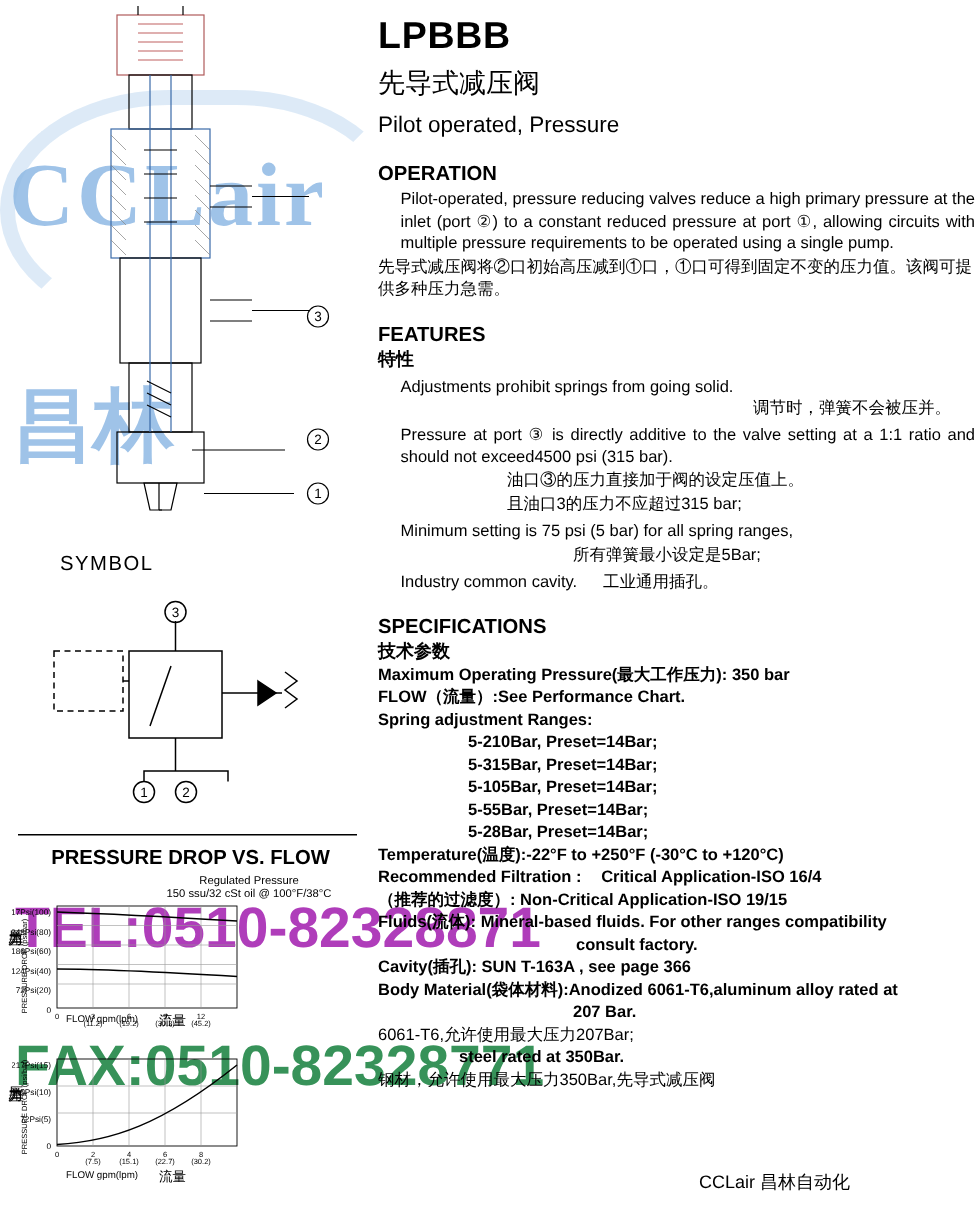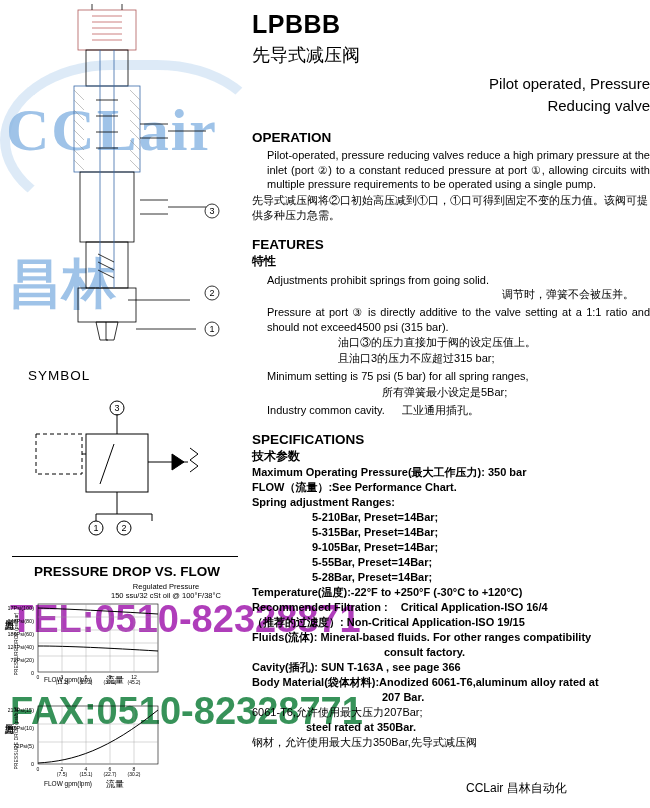--- a/index.html
+++ b/index.html
@@ -10,36 +10,36 @@
   .wm{position:absolute;color:#9fc4e8;opacity:.85;font-weight:bold;pointer-events:none;white-space:nowrap;}
   .wm-cc{left:6px;top:96px;font-size:60px;font-family:"Liberation Serif",serif;letter-spacing:2px;color:#8fb9e4;}
   .wm-cn{left:8px;top:248px;font-size:54px;font-family:"Liberation Serif",serif;color:#8fb9e4;}
   .wm-tel{left:10px;top:598px;font-size:38px;color:#a21caf;}
   .wm-fax{left:10px;top:690px;font-size:38px;color:#15803d;}
   .wm-arc{position:absolute;left:0;top:60px;width:250px;height:140px;border:10px solid #cfe2f4;border-radius:50%/60%;border-right-color:transparent;border-bottom-color:transparent;opacity:.7;}
 
   
   .left{position:absolute;left:0;top:0;width:246px;height:808px;}
   .drawing{position:absolute;left:0;top:4px;width:246px;height:356px;}
-  .symbol-head{position:absolute;left:28px;top:368px;font-size:13.5px;letter-spacing:1px;}
+  .symbol-head{position:absolute;left:40px;top:368px;font-size:13.5px;letter-spacing:1px;}
   .symbol-box{position:absolute;left:0;top:388px;width:246px;height:164px;}
 
   .chart-sep{position:absolute;left:12px;top:556px;width:226px;border-top:1px solid #000;}
   .chart-title{position:absolute;left:14px;top:564px;width:226px;text-align:center;font-size:13.5px;font-weight:bold;}
   .chart-sub{position:absolute;left:96px;top:582px;font-size:7.5px;line-height:9px;text-align:center;width:140px;}
   .chart-sub2{position:absolute;left:96px;top:672px;font-size:7.5px;line-height:9px;text-align:center;width:140px;}
   .axis-cn{position:absolute;font-size:10px;writing-mode:vertical-rl;}
   .chart-wrap{position:absolute;}
   .chart-xlabel{position:absolute;font-size:6.5px;white-space:nowrap;}
 
   
   .right{position:absolute;left:252px;top:0;width:398px;}
   h1.title{margin:0;padding:10px 0 0 0;font-size:25px;font-weight:bold;letter-spacing:.5px;}
   .title-cn{font-size:18px;margin-top:4px;}
-  .title-en{font-size:15px;margin-top:7px;line-height:20px;text-align:right;}
+  .title-en{font-size:15px;margin-top:7px;line-height:20px;}
   .sec-h{font-size:13.5px;font-weight:bold;margin-top:14px;}
   .sec-h-cn{font-size:12px;font-weight:bold;margin-top:1px;}
   p.body{font-size:11px;line-height:14.5px;margin:3px 0 0 15px;text-align:justify;}
   .cn{font-size:11px;line-height:15px;margin:1px 0 0 0;}
   .indent{padding-left:86px;}
   .spec-line{font-size:11px;line-height:15px;margin:0;}
   .spec-b{font-weight:bold;}
   .spring{padding-left:60px;font-size:11px;line-height:15px;}
 
   .footer{position:absolute;left:466px;top:780px;font-size:12px;font-weight:normal;}
@@ -210,21 +210,20 @@
     </div>
     <div class="axis-cn" style="left:2px;top:716px;">压力差</div>
     <div class="chart-xlabel" style="left:44px;top:780px;">FLOW gpm(lpm)</div>
     <div class="chart-xlabel" style="left:106px;top:778px;font-size:9px;">流量</div>
   </div>
 
   <div class="right">
     <h1 class="title">LPBBB</h1>
     <div class="title-cn">先导式减压阀</div>
     <div class="title-en">Pilot operated, Pressure</div>
-    <div class="title-en" style="margin-top:2px;">Reducing valve</div>
 
     <div class="sec-h">OPERATION</div>
     <p class="body">Pilot-operated, pressure reducing valves reduce a high primary pressure at the inlet (port ②) to a constant reduced pressure at port ①, allowing circuits with multiple pressure requirements to be operated using a single pump.</p>
     <p class="cn">先导式减压阀将②口初始高压减到①口，①口可得到固定不变的压力值。该阀可提供多种压力急需。</p>
 
     <div class="sec-h">FEATURES</div>
     <div class="sec-h-cn">特性</div>
     <p class="body">Adjustments prohibit springs from going solid.</p>
     <p class="cn" style="margin-top:0;padding-left:250px;">调节时，弹簧不会被压并。</p>
     <p class="body">Pressure at port ③ is directly additive to the valve setting at a 1:1 ratio and should not exceed4500 psi (315 bar).</p>
@@ -236,21 +235,21 @@
     <p class="cn" style="margin-top:-14px;padding-left:150px;">工业通用插孔。</p>
 
     <div class="sec-h">SPECIFICATIONS</div>
     <div class="sec-h-cn">技术参数</div>
 
     <p class="spec-line spec-b">Maximum Operating Pressure(最大工作压力):  350 bar</p>
     <p class="spec-line spec-b">FLOW（流量）:See Performance Chart.</p>
     <p class="spec-line spec-b">Spring adjustment Ranges:</p>
     <div class="spring spec-b">5-210Bar, Preset=14Bar;</div>
     <div class="spring spec-b">5-315Bar, Preset=14Bar;</div>
-    <div class="spring spec-b">9-105Bar, Preset=14Bar;</div>
+    <div class="spring spec-b">5-105Bar, Preset=14Bar;</div>
     <div class="spring spec-b">5-55Bar, Preset=14Bar;</div>
     <div class="spring spec-b">5-28Bar, Preset=14Bar;</div>
     <p class="spec-line spec-b">Temperature(温度):-22°F to +250°F (-30°C to +120°C)</p>
     <p class="spec-line spec-b">
       <span>Recommended Filtration :</span>
       <span style="padding-left:10px;">Critical Application-ISO 16/4</span>
     </p>
     <p class="spec-line spec-b">（推荐的过滤度）:    Non-Critical Application-ISO 19/15</p>
     <p class="spec-line spec-b">Fluids(流体):  Mineral-based fluids. For other ranges compatibility</p>
     <p class="spec-line spec-b" style="padding-left:132px;">consult factory.</p>

